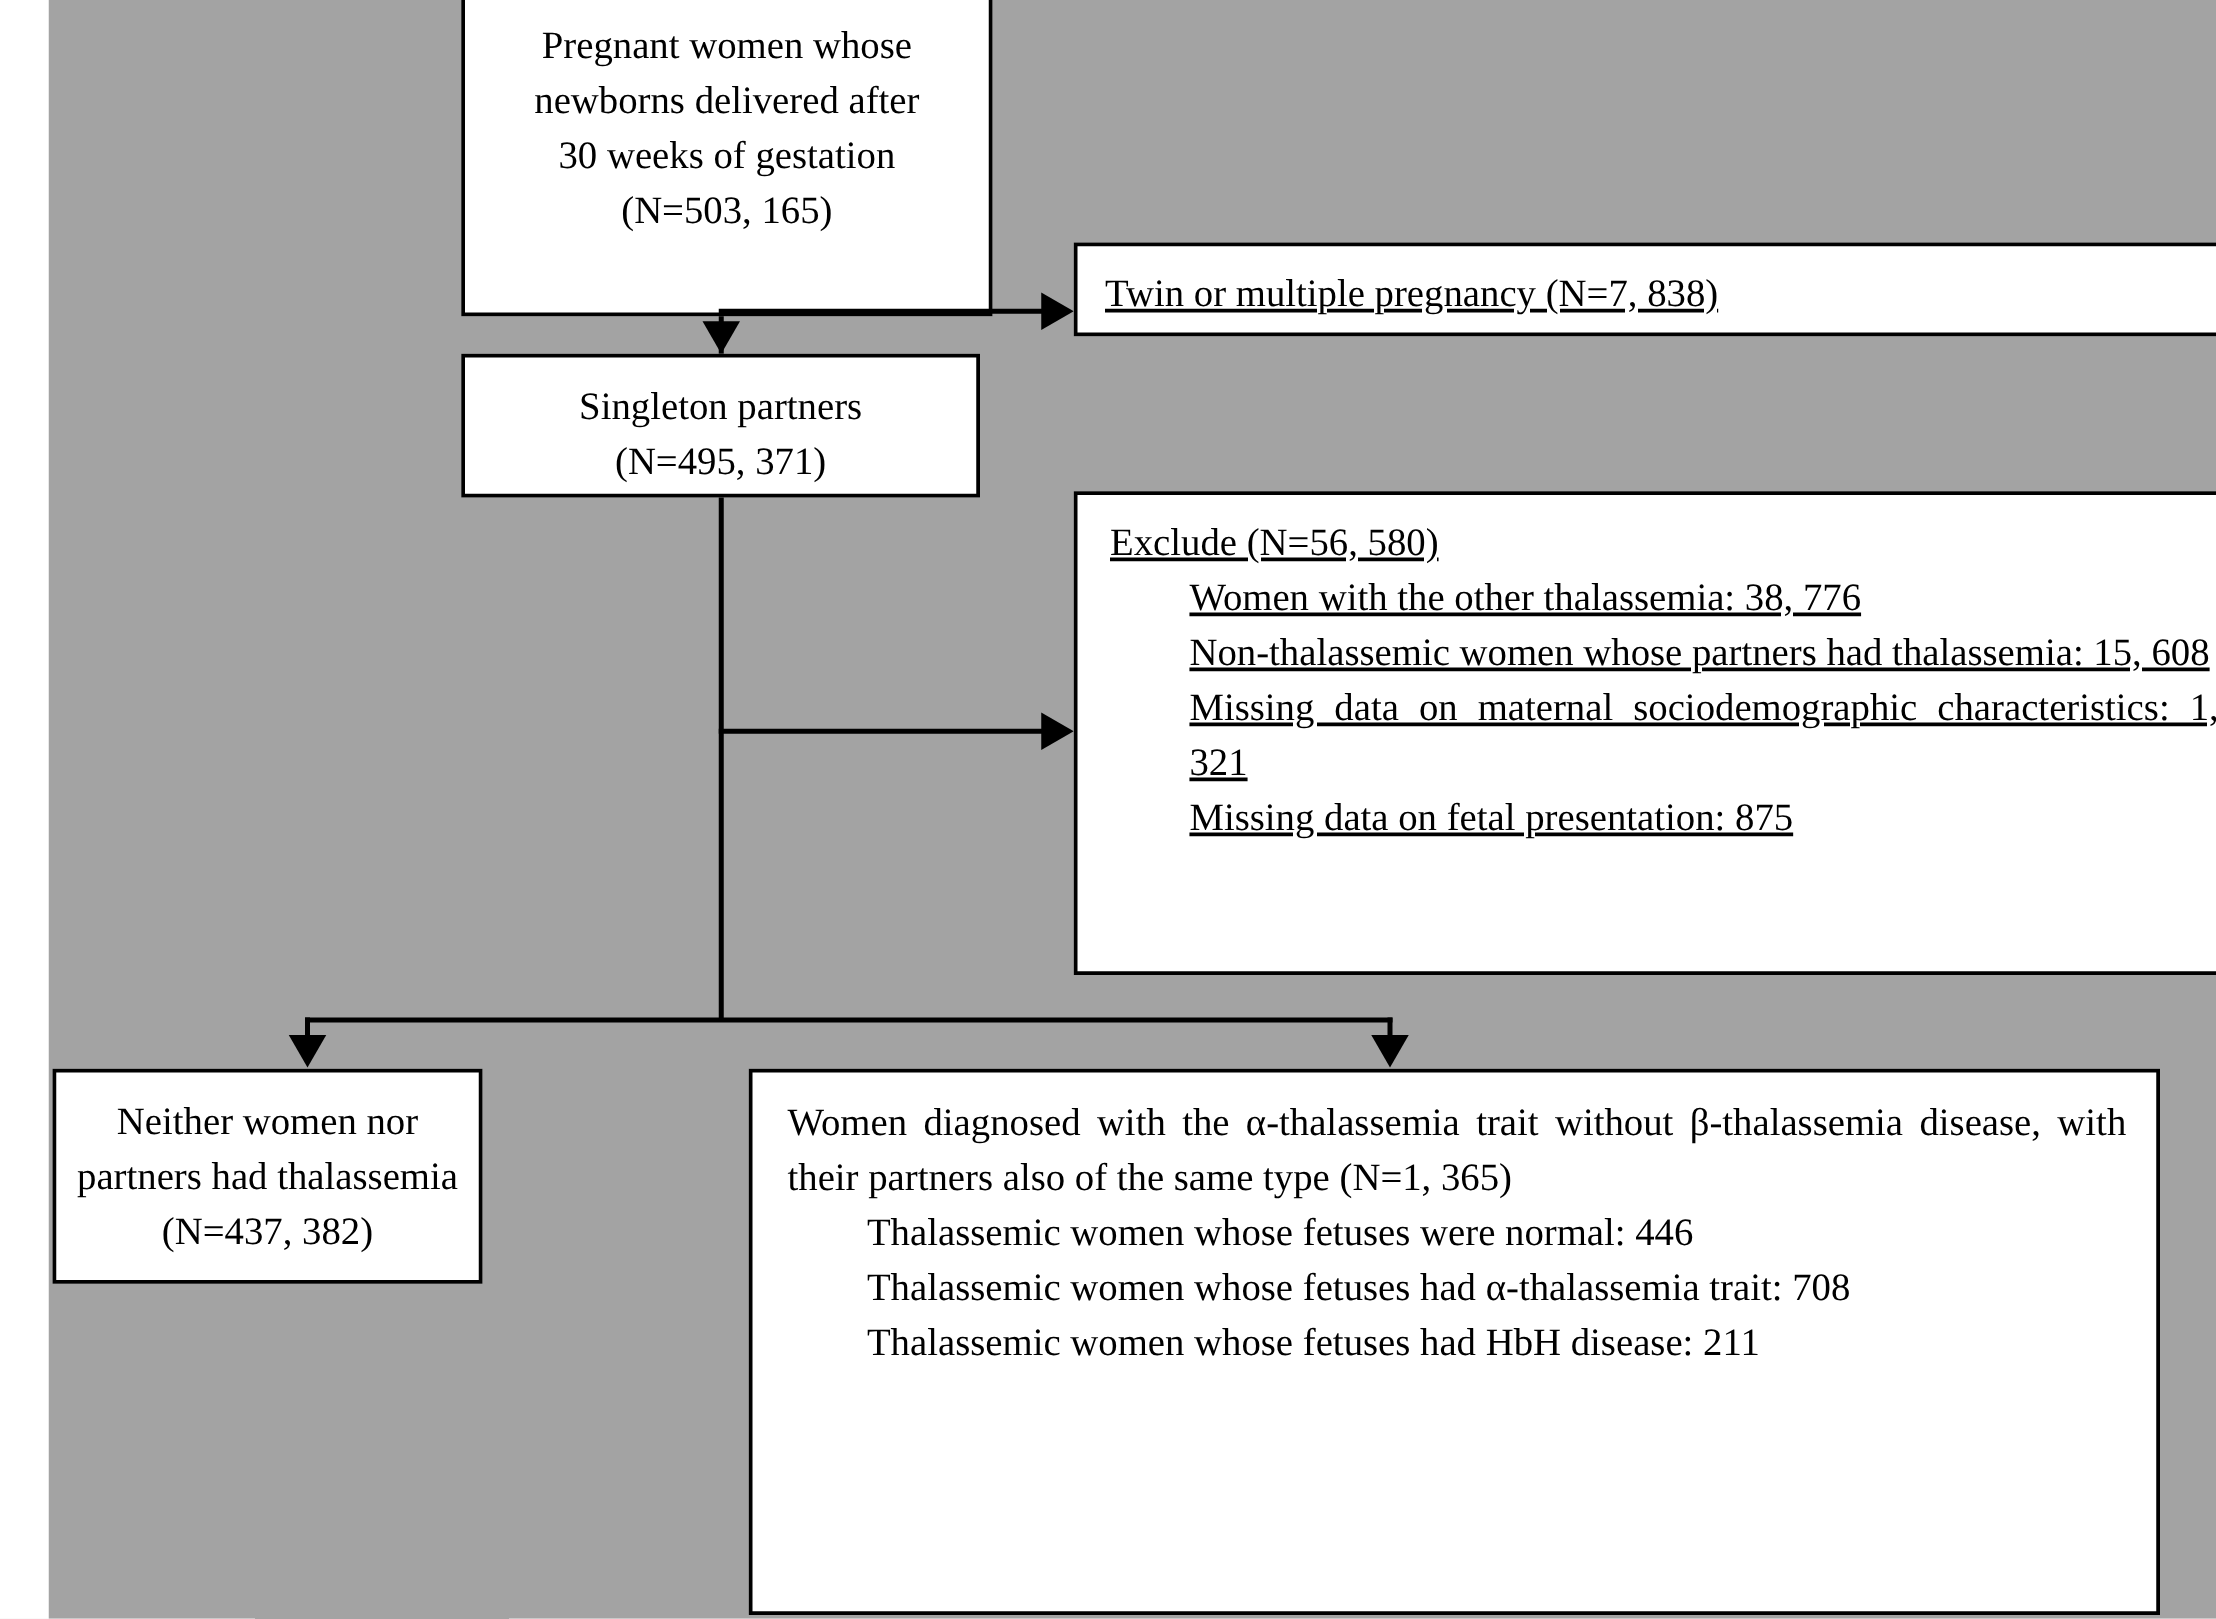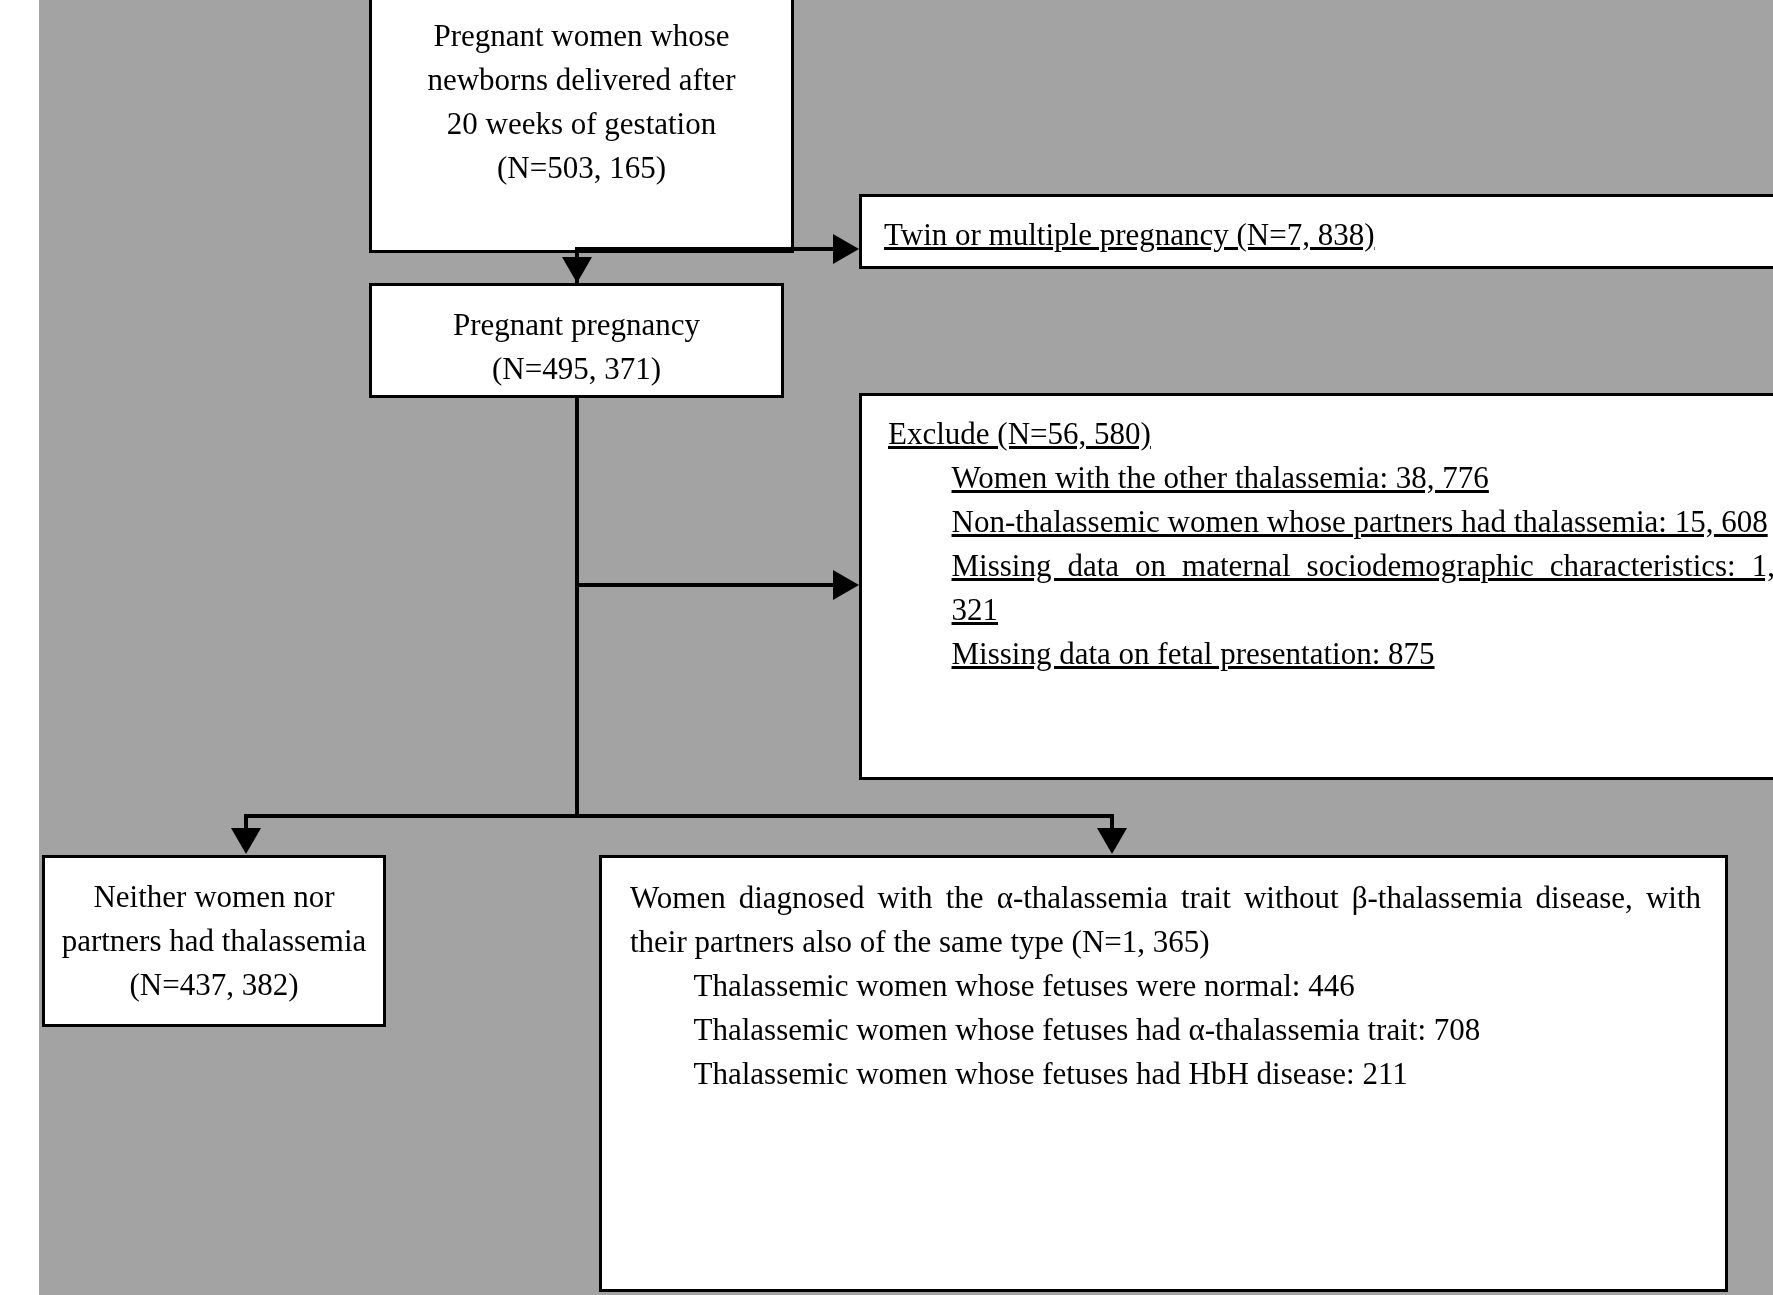--- a/index.html
+++ b/index.html
@@ -78,35 +78,35 @@
   }
 </style>
 </head>
 <body>
 
 <div id="flow-root">
 
   <div class="node centered" id="node-source">
     <span class="line">Pregnant women whose</span>
     <span class="line">newborns delivered after</span>
-    <span class="line">20 weeks of gestation</span>
+    <span class="line">30 weeks of gestation</span>
     <span class="line">(N=503, 165)</span>
   </div>
 
   <div class="edge v" style="left:536px; top:253px; height:52px;"></div>
   <div class="edge h" style="left:536px; top:247px; width:264px;"></div>
   <div class="arrow-right" style="left:794px; top:234px;"></div>
   <div class="arrow-down" style="left:523px; top:257px;"></div>
 
   <div class="node leftal" id="node-twin">
     <span class="line">Twin or multiple pregnancy (N=7, 838)</span>
   </div>
 
   <div class="node centered" id="node-singleton">
-    <span class="line">Pregnant pregnancy</span>
+    <span class="line">Singleton partners</span>
     <span class="line">(N=495, 371)</span>
   </div>
 
   <div class="edge v" style="left:536px; top:398px; height:418px;"></div>
   <div class="edge h" style="left:536px; top:583px; width:264px;"></div>
   <div class="arrow-right" style="left:794px; top:570px;"></div>
 
   <div class="node leftal" id="node-exclude">
     <span class="line">Exclude (N=56, 580)</span>
     <span class="line indent justified">Women with the other thalassemia: 38, 776</span>

